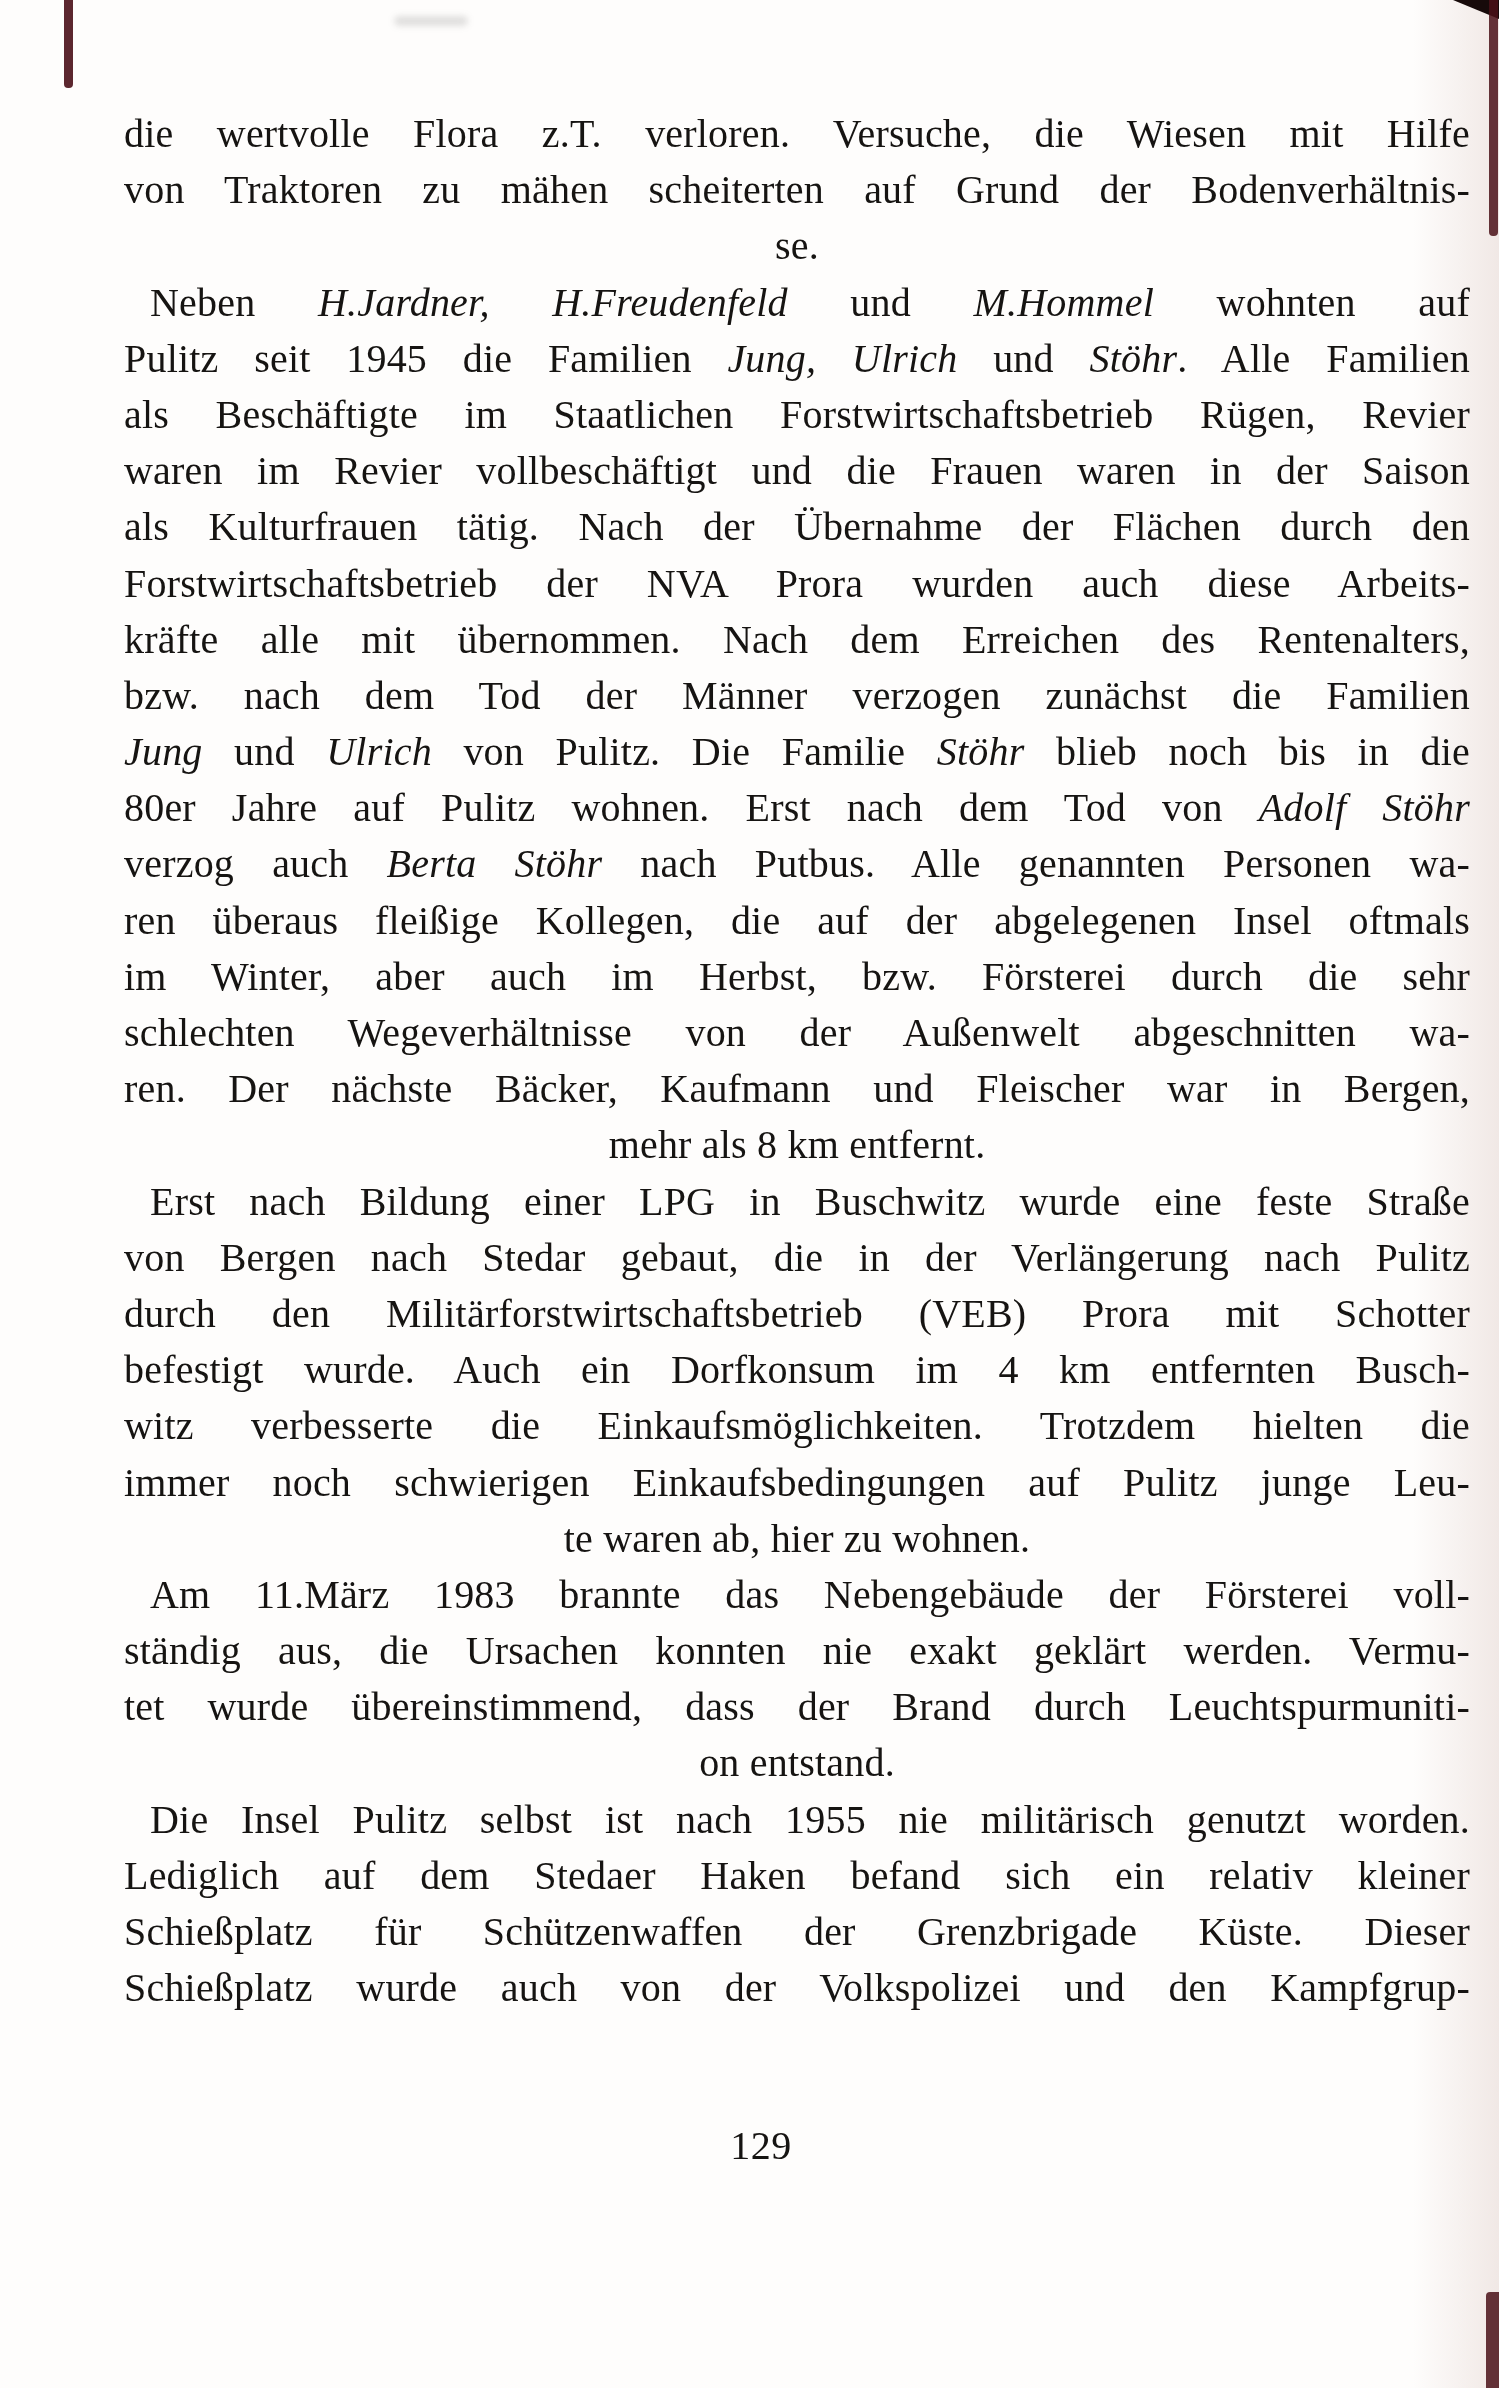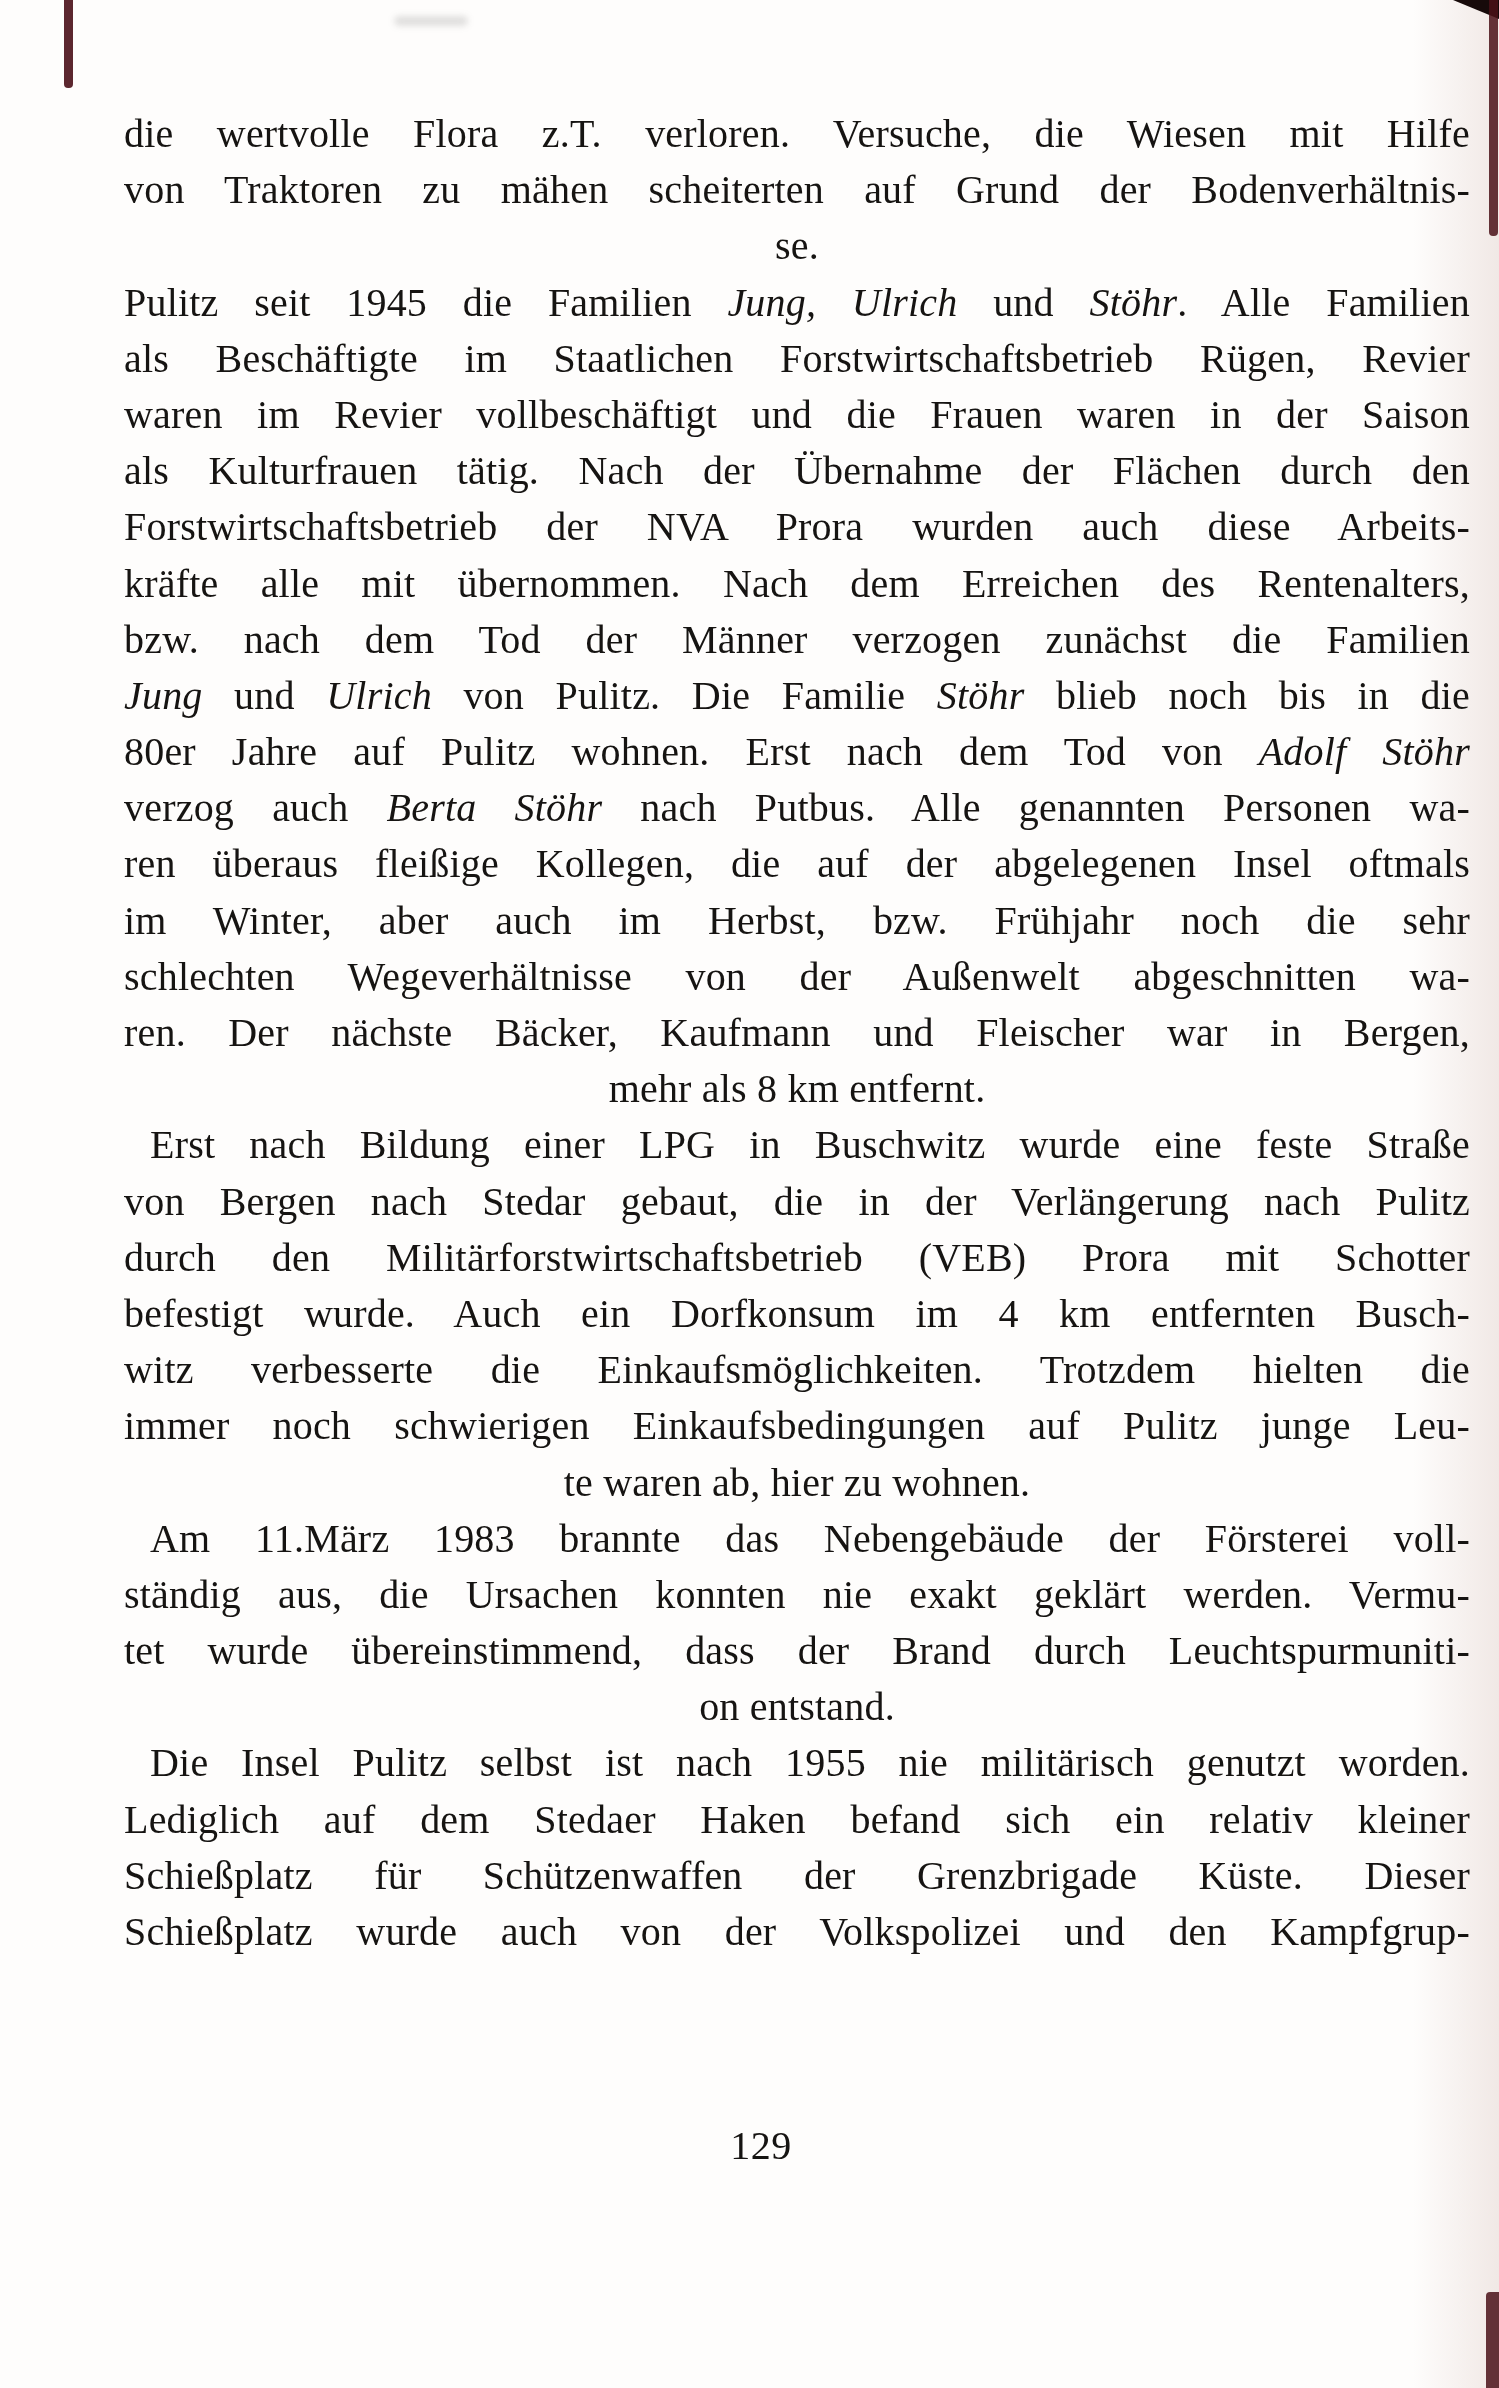--- a/index.html
+++ b/index.html
@@ -52,32 +52,33 @@
   <div class="top-smudge"></div>
   <div class="corner-wedge"></div>
   <div class="mark mark-left-top"></div>
   <div class="mark mark-right-top"></div>
   <div class="mark mark-right-bottom"></div>
 
   <div class="textblock" id="textblock">
       <div class="line j"><span>die wertvolle Flora z.T. verloren. Versuche, die Wiesen mit Hilfe</span></div>
       <div class="line j"><span>von Traktoren zu mähen scheiterten auf Grund der Bodenverhältnis-</span></div>
       <div class="line"><span>se.</span></div>
+      <div class="line j ind"><span>Neben </span><span class="it">H.Jardner,</span><span> </span><span class="it">H.Freudenfeld</span><span> und </span><span class="it">M.Hommel</span><span> wohnten auf</span></div>
       <div class="line j"><span>Pulitz seit 1945 die Familien </span><span class="it">Jung, Ulrich</span><span> und </span><span class="it">Stöhr</span><span>. Alle Familien</span></div>
       <div class="line j"><span>als Beschäftigte im Staatlichen Forstwirtschaftsbetrieb Rügen, Revier</span></div>
       <div class="line j"><span>waren im Revier vollbeschäftigt und die Frauen waren in der Saison</span></div>
       <div class="line j"><span>als Kulturfrauen tätig. Nach der Übernahme der Flächen durch den</span></div>
       <div class="line j"><span>Forstwirtschaftsbetrieb der NVA Prora wurden auch diese Arbeits-</span></div>
       <div class="line j"><span>kräfte alle mit übernommen. Nach dem Erreichen des Rentenalters,</span></div>
       <div class="line j"><span>bzw. nach dem Tod der Männer verzogen zunächst die Familien</span></div>
       <div class="line j"><span class="it">Jung</span><span> und </span><span class="it">Ulrich</span><span> von Pulitz. Die Familie </span><span class="it">Stöhr</span><span> blieb noch bis in die</span></div>
       <div class="line j"><span>80er Jahre auf Pulitz wohnen. Erst nach dem Tod von </span><span class="it">Adolf Stöhr</span></div>
       <div class="line j"><span>verzog auch </span><span class="it">Berta Stöhr</span><span> nach Putbus. Alle genannten Personen wa-</span></div>
       <div class="line j"><span>ren überaus fleißige Kollegen, die auf der abgelegenen Insel oftmals</span></div>
-      <div class="line j"><span>im Winter, aber auch im Herbst, bzw. Frühjahr noch die sehr</span></div>
+      <div class="line j"><span>im Winter, aber auch im Herbst, bzw. Försterei durch die sehr</span></div>
       <div class="line j"><span>schlechten Wegeverhältnisse von der Außenwelt abgeschnitten wa-</span></div>
       <div class="line j"><span>ren. Der nächste Bäcker, Kaufmann und Fleischer war in Bergen,</span></div>
       <div class="line"><span>mehr als 8 km entfernt.</span></div>
       <div class="line j ind"><span>Erst nach Bildung einer LPG in Buschwitz wurde eine feste Straße</span></div>
       <div class="line j"><span>von Bergen nach Stedar gebaut, die in der Verlängerung nach Pulitz</span></div>
       <div class="line j"><span>durch den Militärforstwirtschaftsbetrieb (VEB) Prora mit Schotter</span></div>
       <div class="line j"><span>befestigt wurde. Auch ein Dorfkonsum im 4 km entfernten Busch-</span></div>
       <div class="line j"><span>witz verbesserte die Einkaufsmöglichkeiten. Trotzdem hielten die</span></div>
       <div class="line j"><span>immer noch schwierigen Einkaufsbedingungen auf Pulitz junge Leu-</span></div>
       <div class="line"><span>te waren ab, hier zu wohnen.</span></div>

